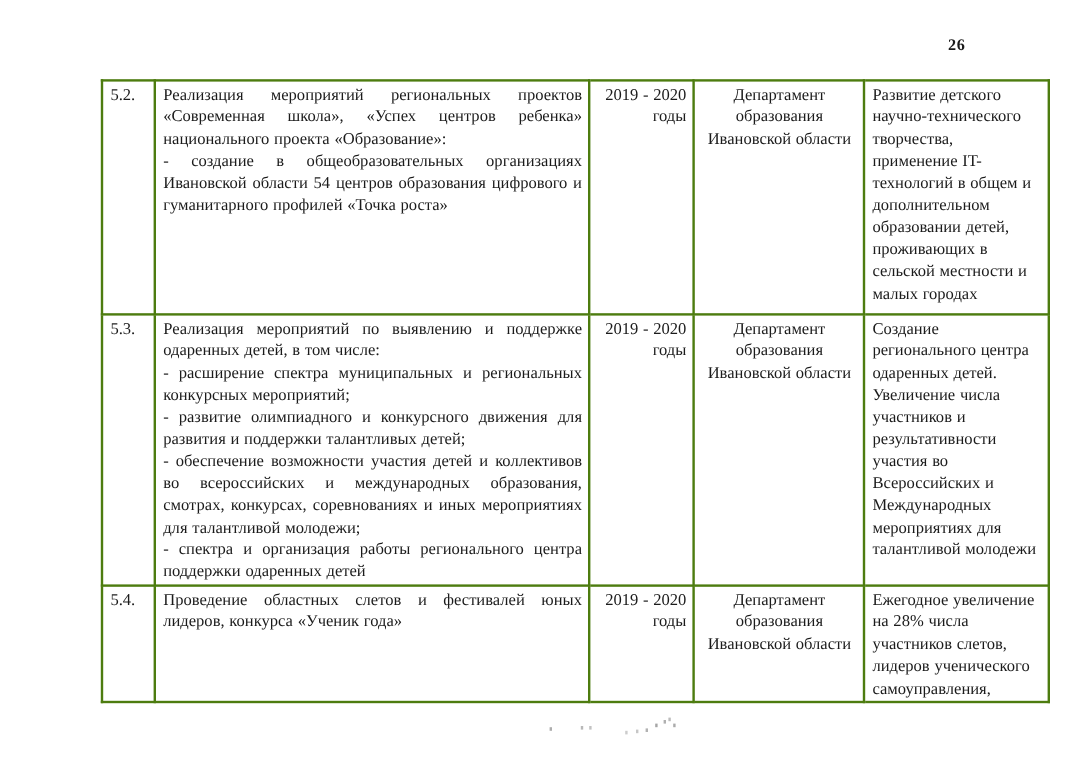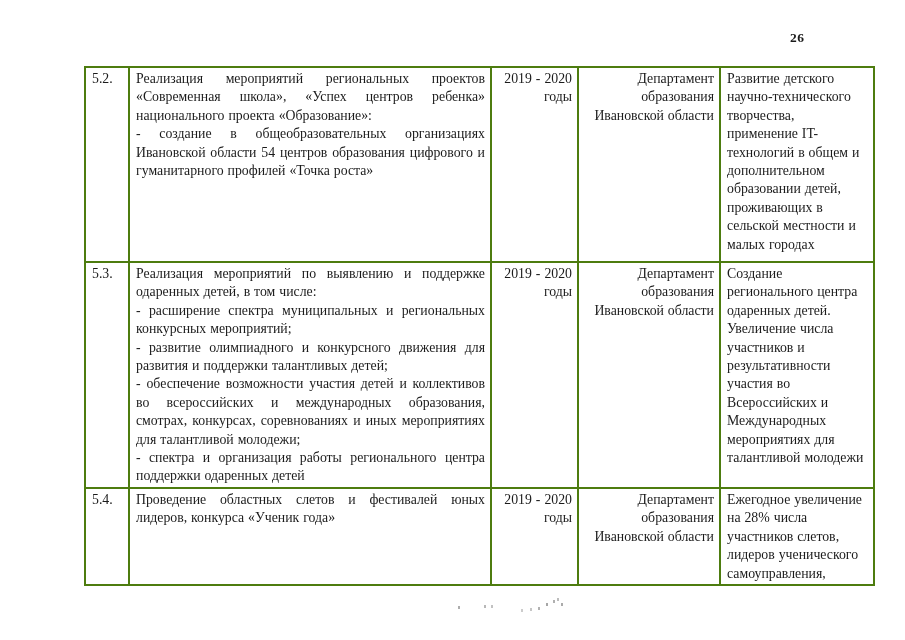--- a/index.html
+++ b/index.html
@@ -51,21 +51,21 @@
   td.cell-activity .para {
     margin: 0;
     text-align: justify;
   }
   td.cell-period {
     text-align: right;
     padding-left: 3px;
     padding-right: 3px;
   }
   td.cell-responsible {
-    text-align: right;
+    text-align: center;
   }
   td.cell-result {
     text-align: left;
     margin-left: 36px;
   }
   tr.row-1 { height: 195px; }
   tr.row-2 { height: 222px; }
   tr.row-3 { height: 94px; padding-left: 44px; }
 
   

